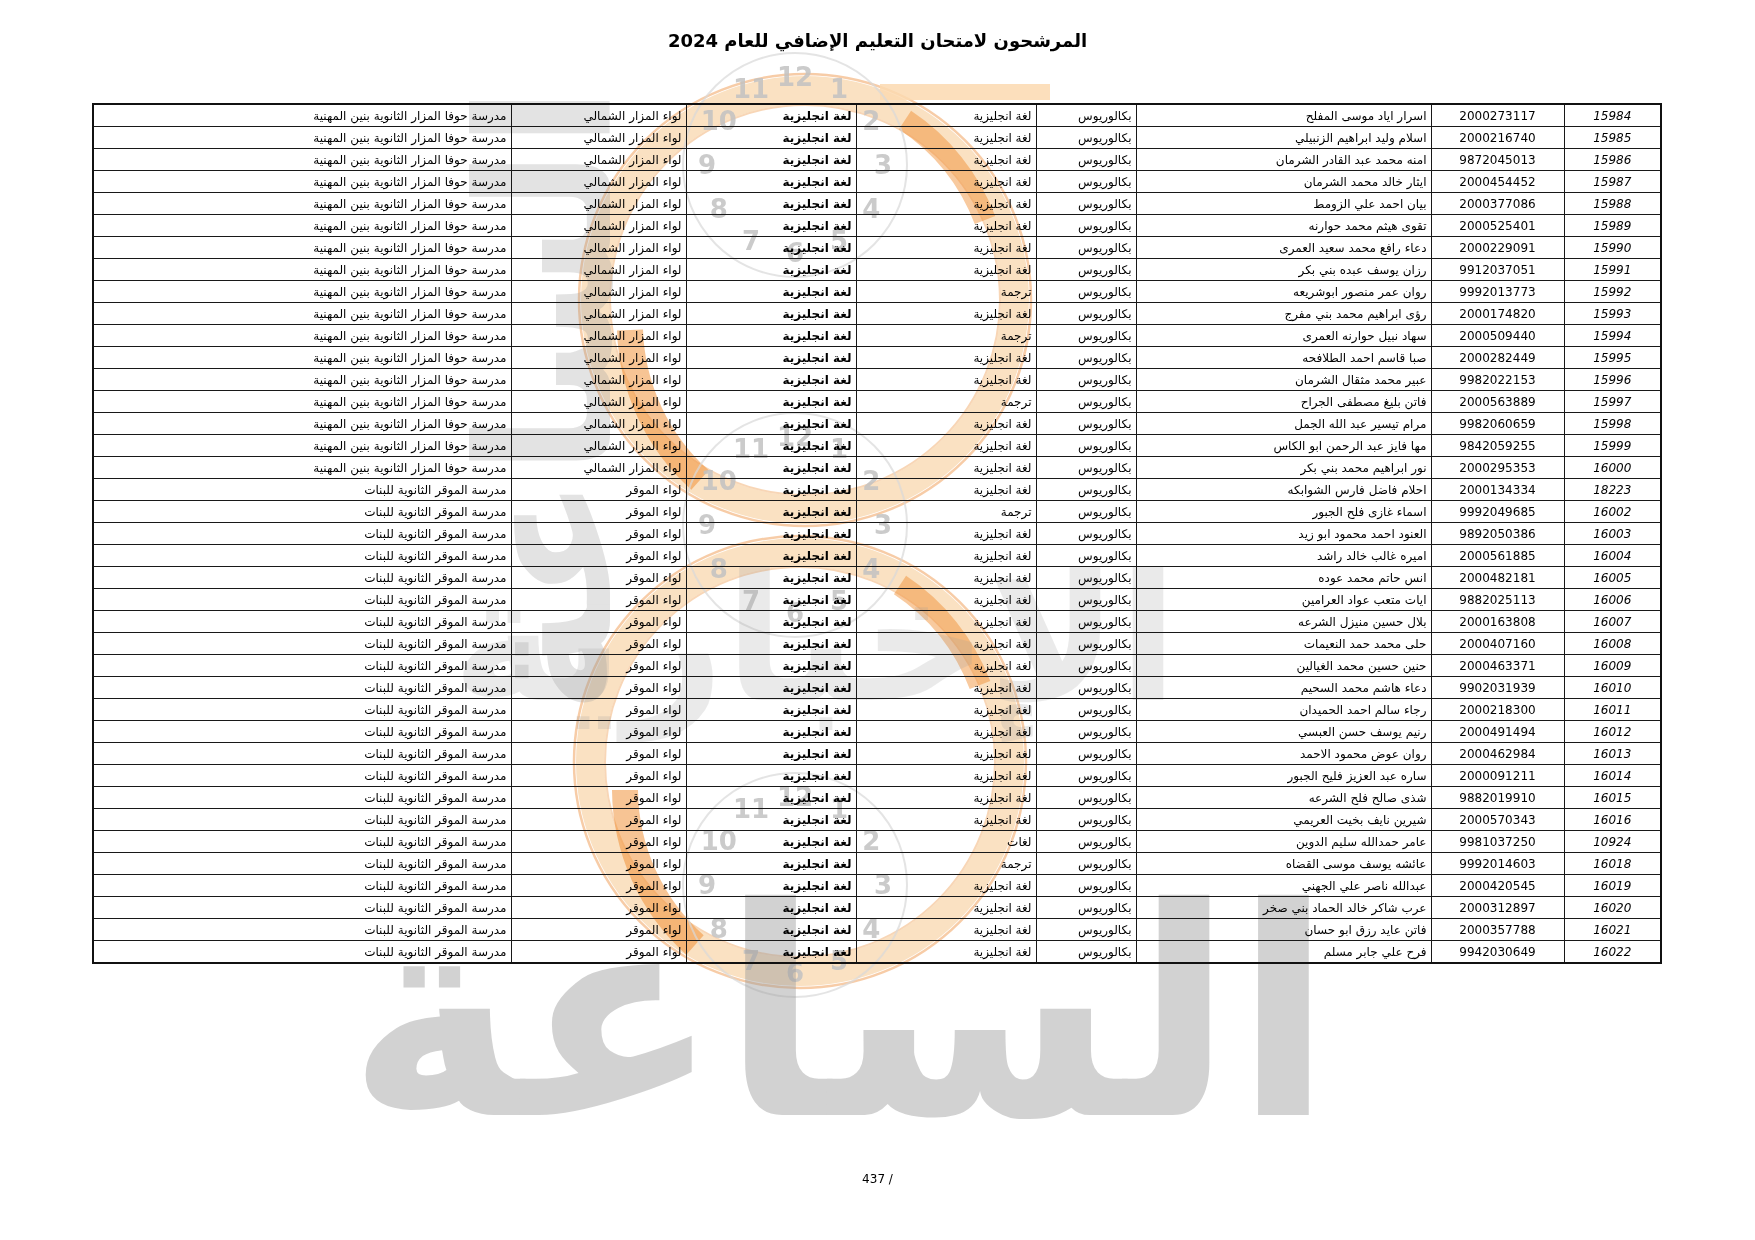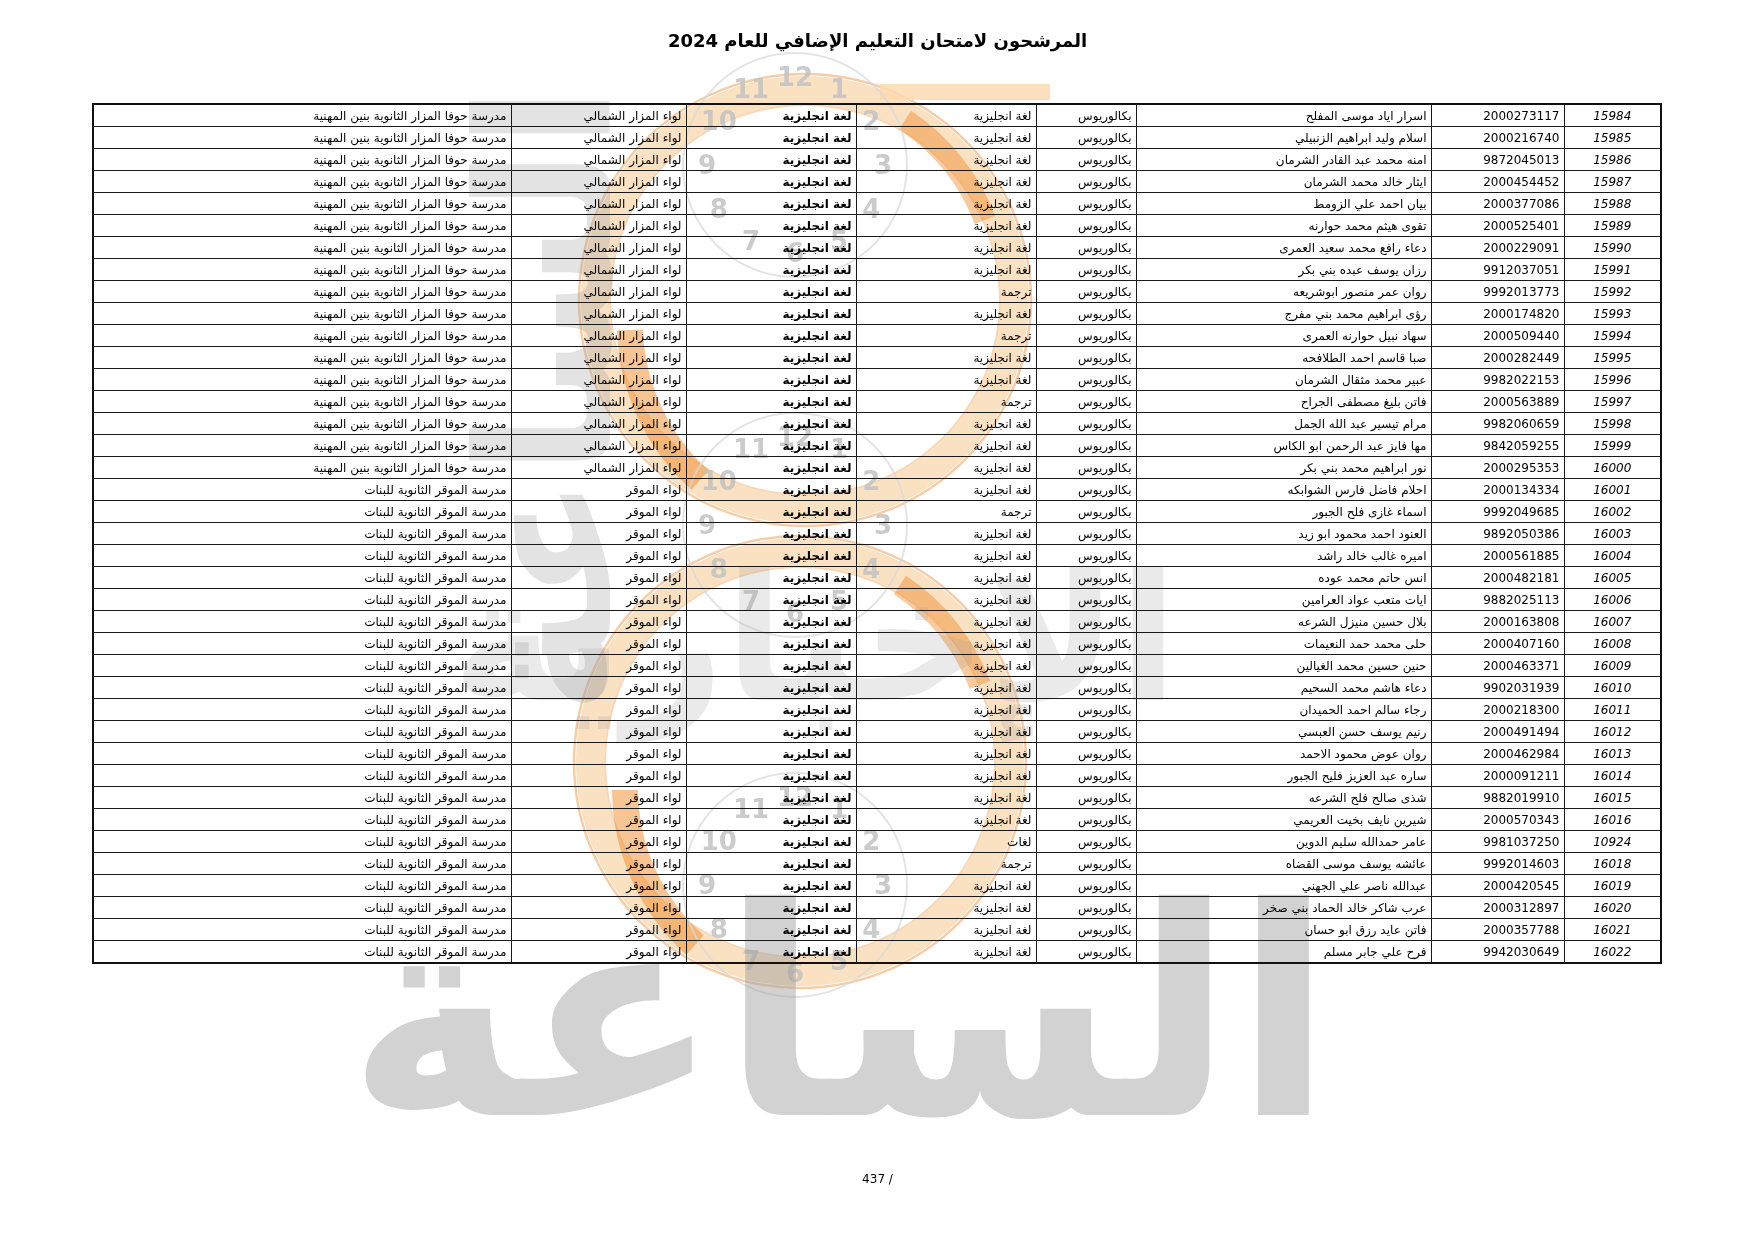--- a/index.html
+++ b/index.html
@@ -20,21 +20,21 @@
   table.cand td{
     border:1px solid #181818; height:21px; padding:0 4px;
     white-space:nowrap; overflow:hidden; font-size:12px;
     background:transparent; vertical-align:middle;
   }
   col.c-serial{width:97px;} col.c-national_id{width:133px;}
   col.c-name{width:295px;} col.c-degree{width:100px;}
   col.c-specialization{width:180px;} col.c-subject{width:170px;}
   col.c-region{width:175px;} col.c-school{width:418px;}
   td.col-serial{text-align:center; font-size:14px;font-style:italic;}
-  td.col-national_id{font-size:14px;}
+  td.col-national_id{text-align:center; font-size:14px;}
   td.col-name{text-align:right; font-size:12.5px;}
   td.col-degree{text-align:right; font-size:12px;}
   td.col-specialization{text-align:right; padding-right:10px;}
   td.col-subject{text-align:right; font-weight:bold; padding-right:8px;}
   td.col-region{text-align:right; font-size:11.5px;}
   td.col-school{text-align:right; font-size:11.5px;}
   .footer{
     position:absolute; top:1172px; left:0; right:0; z-index:2;
     text-align:center; font-size:12px; direction:ltr;
   }
@@ -291,21 +291,21 @@
           <td class="col-serial">16000</td>
           <td class="col-national_id">2000295353</td>
           <td class="col-name">نور ابراهيم محمد بني بكر</td>
           <td class="col-degree">بكالوريوس</td>
           <td class="col-specialization">لغة انجليزية</td>
           <td class="col-subject">لغة انجليزية</td>
           <td class="col-region">لواء المزار الشمالي</td>
           <td class="col-school">مدرسة حوفا المزار الثانوية بنين المهنية</td>
         </tr>
         <tr>
-          <td class="col-serial">16001</td>
+          <td class="col-serial">18223</td>
           <td class="col-national_id">2000134334</td>
           <td class="col-name">احلام فاضل فارس الشوابكه</td>
           <td class="col-degree">بكالوريوس</td>
           <td class="col-specialization">لغة انجليزية</td>
           <td class="col-subject">لغة انجليزية</td>
           <td class="col-region">لواء الموقر</td>
           <td class="col-school">مدرسة الموقر الثانوية للبنات</td>
         </tr>
         <tr>
           <td class="col-serial">16002</td>

